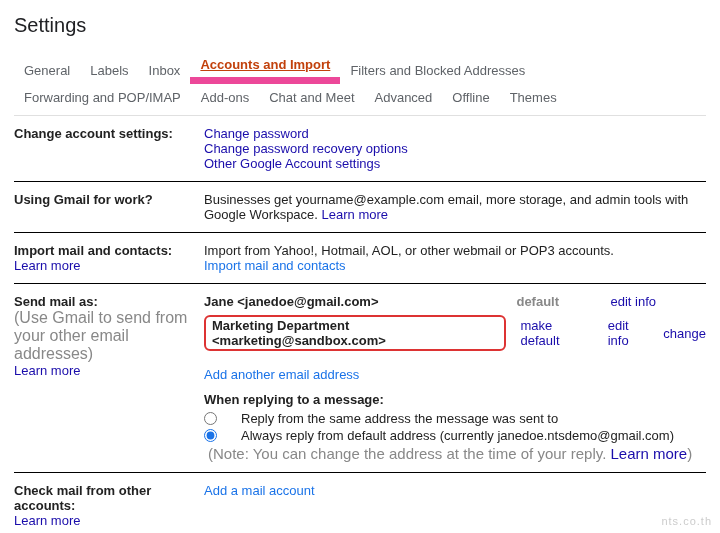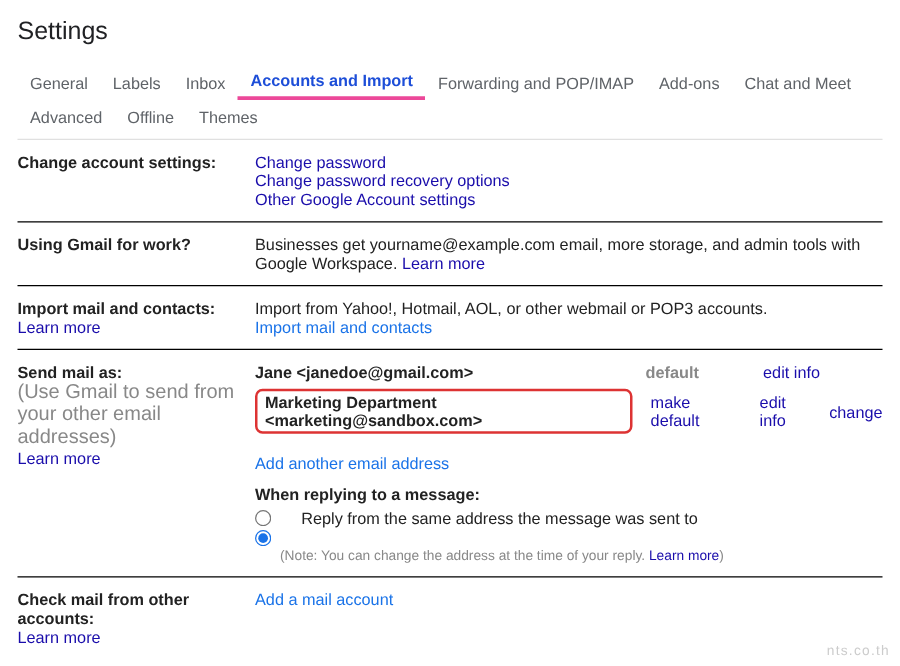--- a/index.html
+++ b/index.html
@@ -28,24 +28,25 @@
     margin-bottom: 4px;
   }
   .tab {
     padding: 6px 10px;
     color: #5f6368;
     cursor: pointer;
     font-size: 13px;
     white-space: nowrap;
   }
   .tab.active {
-    color: #1d4ed8;
+    color: #c2410c;
     font-weight: 600;
-    border-bottom: 3px solid #ec4899;
+    border-bottom: 7px solid #ec4899;
     padding-bottom: 5px;
+    text-decoration: underline;
   }
   .section {
     display: flex;
     padding: 10px 0;
     border-bottom: 1px solid #000000;
     gap: 4px;
   }
   .section-left {
     flex: 0 0 186px;
     font-weight: 700;
@@ -115,24 +116,24 @@
     display: flex;
     align-items: center;
     gap: 24px;
     margin-bottom: 2px;
   }
   input[type=radio] {
     accent-color: #1a73e8;
     margin: 0;
   }
   .note {
-    font-size: 11px;
+    font-size: 15px;
     color: #888;
     margin-top: 2px;
-    margin-left: 20px;
+    margin-left: 4px;
   }
   .watermark {
     position: fixed;
     right: 8px;
     bottom: 6px;
     color: #ccc;
     font-size: 11px;
     letter-spacing: 1px;
   }
 </style>
@@ -140,20 +141,21 @@
 <body>
 
 <div class="page">
   <h1>Settings</h1>
 
   <div class="tabs">
     <div class="tab">General</div>
     <div class="tab">Labels</div>
     <div class="tab">Inbox</div>
     <div class="tab active">Accounts and Import</div>
+    <div class="tab">Filters and Blocked Addresses</div>
     <div class="tab">Forwarding and POP/IMAP</div>
     <div class="tab">Add-ons</div>
     <div class="tab">Chat and Meet</div>
     <div class="tab">Advanced</div>
     <div class="tab">Offline</div>
     <div class="tab">Themes</div>
   </div>
 
   <div class="section" style="border-top:1px solid #e0e0e0;">
     <div class="section-left">Change account settings:</div>
@@ -206,20 +208,21 @@
       <div style="margin:16px 0 4px 0;"><span class="blue-bold">Add another email address</span></div>
 
       <div class="reply-block">
         <div class="hdr">When replying to a message:</div>
         <div class="radio-row">
           <input type="radio" name="reply" style="">
           <span>Reply from the same address the message was sent to</span>
         </div>
         <div class="radio-row">
           <input type="radio" name="reply" checked="" style="">
+          <span>Always reply from default address (currently janedoe.ntsdemo@gmail.com)</span>
         </div>
         <div class="note">
           <span>(Note: You can change the address at the time of your reply. </span><span class="link">Learn more</span><span>)</span>
         </div>
       </div>
     </div>
   </div>
 
   <div class="section" style="border-bottom:none;">
     <div class="section-left">

